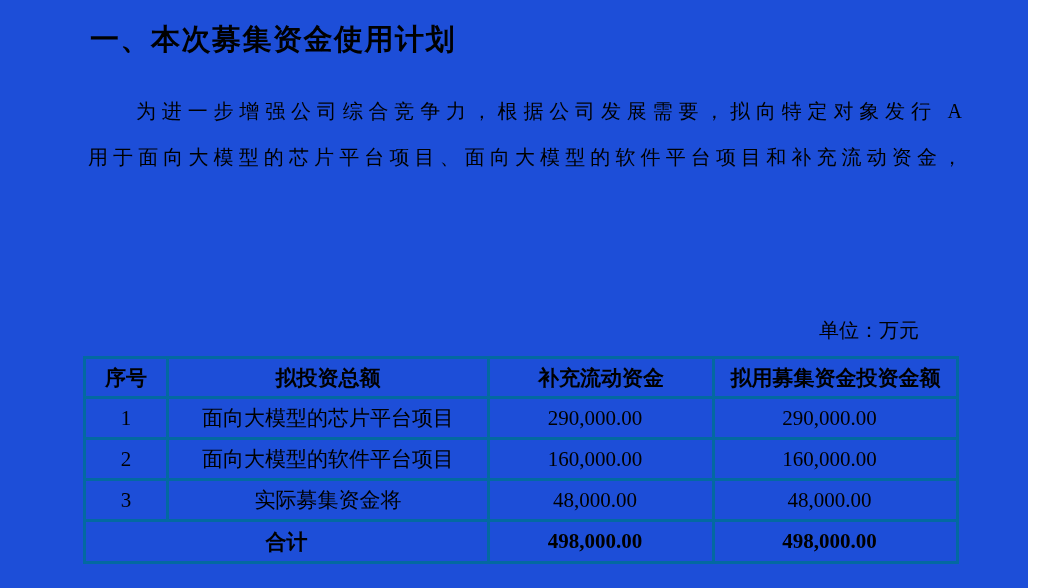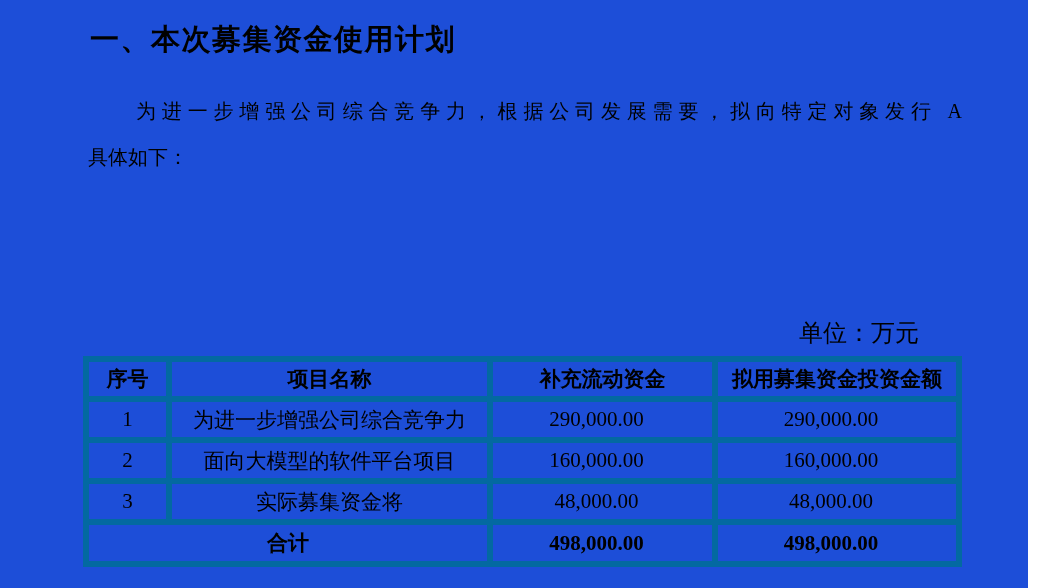--- a/index.html
+++ b/index.html
@@ -32,35 +32,35 @@
     font-size: 20px;
     line-height: 46px;
   }
   .para .pline { min-height: 46px; }
   .para .jline { text-align: justify; text-align-last: justify; }
   .para .first { text-indent: 48px; }
   .unit-label {
     position: absolute;
     top: 317px;
     right: 109px;
-    font-size: 24px;
+    font-size: 20px;
     white-space: nowrap;
   }
   table.fund {
     position: absolute;
     left: 83px;
     top: 356px;
     width: 873px;
     border-collapse: collapse;
     border: 3px solid #000;
     table-layout: fixed;
     font-size: 21px;
   }
   table.fund th, table.fund td {
-    border: 6px solid #0369a1;
+    border: 3px solid #0369a1;
     padding: 0;
     overflow: hidden;
     white-space: nowrap;
   }
   table.fund th {
     height: 40px;
     font-family: "Liberation Sans", sans-serif;
     font-weight: bold;
     text-align: center;
   }
@@ -77,44 +77,44 @@
 </style>
 </head>
 <body>
 
 <div class="page">
 
   <div class="heading">一、本次募集资金使用计划</div>
 
   <div class="para">
     <div class="pline jline first">为进一步增强公司综合竞争力，根据公司发展需要，拟向特定对象发行 A</div>
-    <div class="pline">具体如下：</div>
+    <div class="pline jline">用于面向大模型的芯片平台项目、面向大模型的软件平台项目和补充流动资金，</div>
   </div>
 
   <div class="unit-label">单位：万元</div>
 
   <table class="fund">
     <colgroup>
       <col style="width:83px">
       <col style="width:321px">
       <col style="width:225px">
       <col style="width:244px">
     </colgroup>
     <thead>
       <tr>
         <th>序号</th>
-        <th>项目名称</th>
+        <th>拟投资总额</th>
         <th>补充流动资金</th>
         <th>拟用募集资金投资金额</th>
       </tr>
     </thead>
     <tbody>
       <tr>
         <td class="cell-center">1</td>
-        <td class="cell-center">为进一步增强公司综合竞争力</td>
+        <td class="cell-center">面向大模型的芯片平台项目</td>
         <td class="cell-num">290,000.00</td>
         <td class="cell-num">290,000.00</td>
       </tr>
       <tr>
         <td class="cell-center">2</td>
         <td class="cell-center">面向大模型的软件平台项目</td>
         <td class="cell-num">160,000.00</td>
         <td class="cell-num">160,000.00</td>
       </tr>
       <tr>

